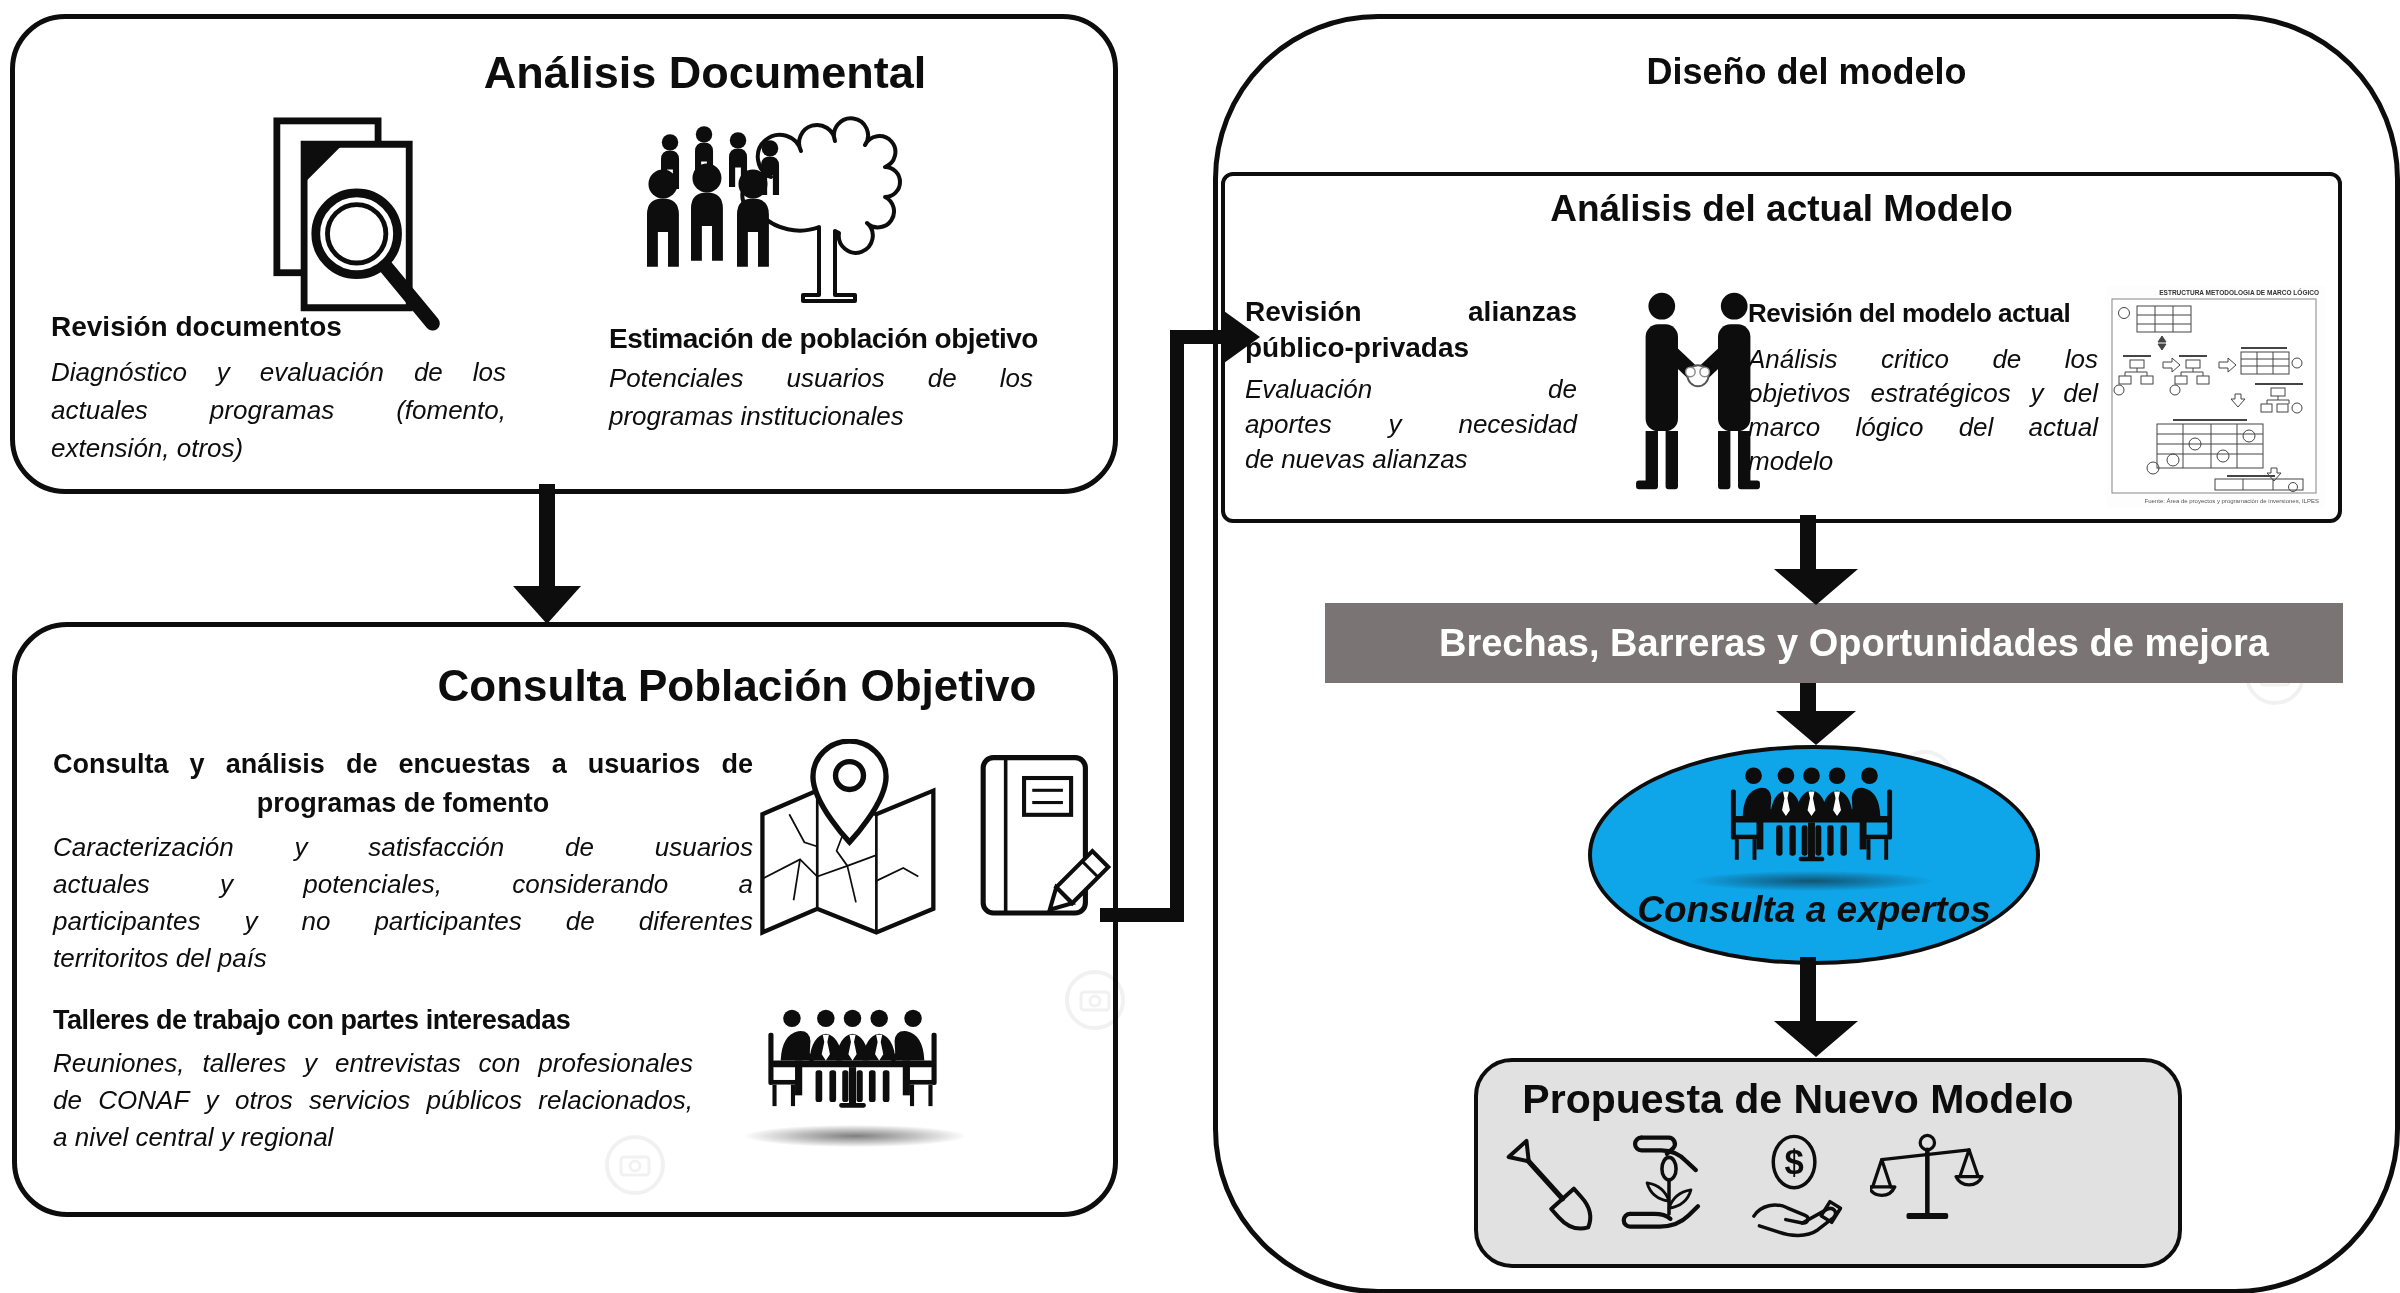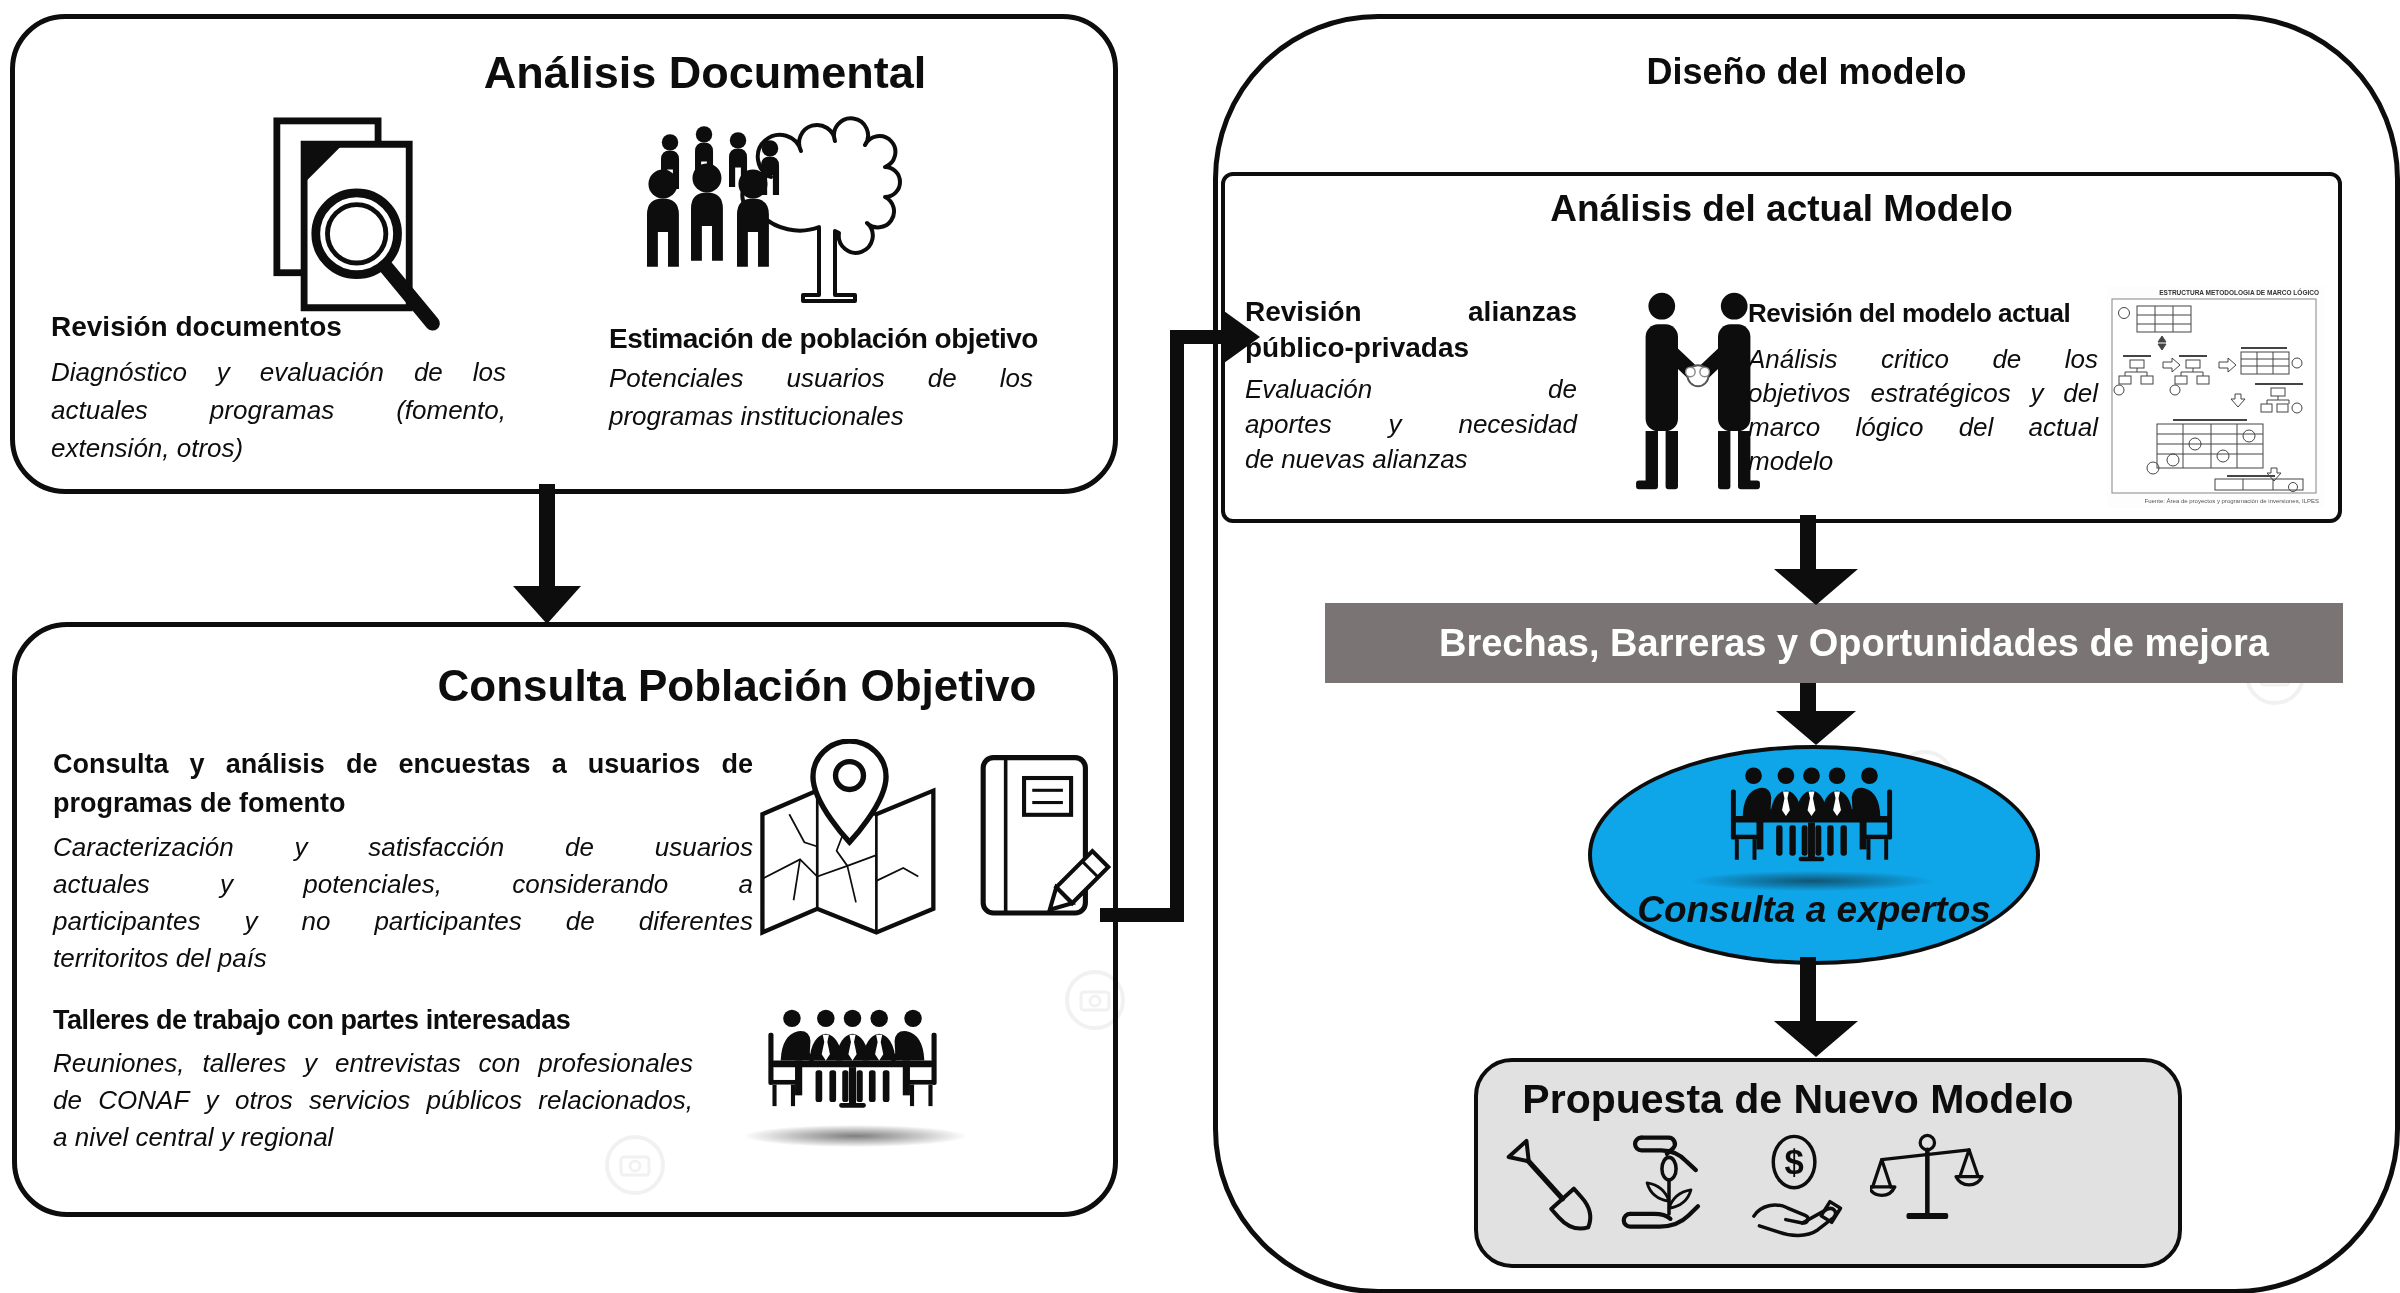--- a/index.html
+++ b/index.html
@@ -110,21 +110,21 @@
         <div class="last">programas institucionales</div>
       </div>
   </div>
 
   <div class="shaft" style="left:539px;top:484px;width:16px;height:104px;"></div>
   <div class="ah" style="left:513px;top:586px;border-left:34px solid transparent;border-right:34px solid transparent;border-top:38px solid var(--ink,#0d0d0d);"></div>
 
   <div class="box rounded" style="left:12px;top:622px;width:1096px;height:585px;">
     <div class="title abs" style="left:320px;top:34px;width:800px;font-size:44px;">Consulta Población Objetivo</div>
 
-    <div class="jlines abs" style="left:36px;top:118px;width:700px;font-size:27px;font-weight:bold;line-height:39px;">
+    <div class="jlines abs" style="left:36px;top:118px;width:700px;font-size:27px;font-weight:bold;line-height:39px;text-align:center;">
         <div class="jl">
           <span>Consulta</span>
           <span>y</span>
           <span>análisis</span>
           <span>de</span>
           <span>encuestas</span>
           <span>a</span>
           <span>usuarios</span>
           <span>de</span>
         </div>

